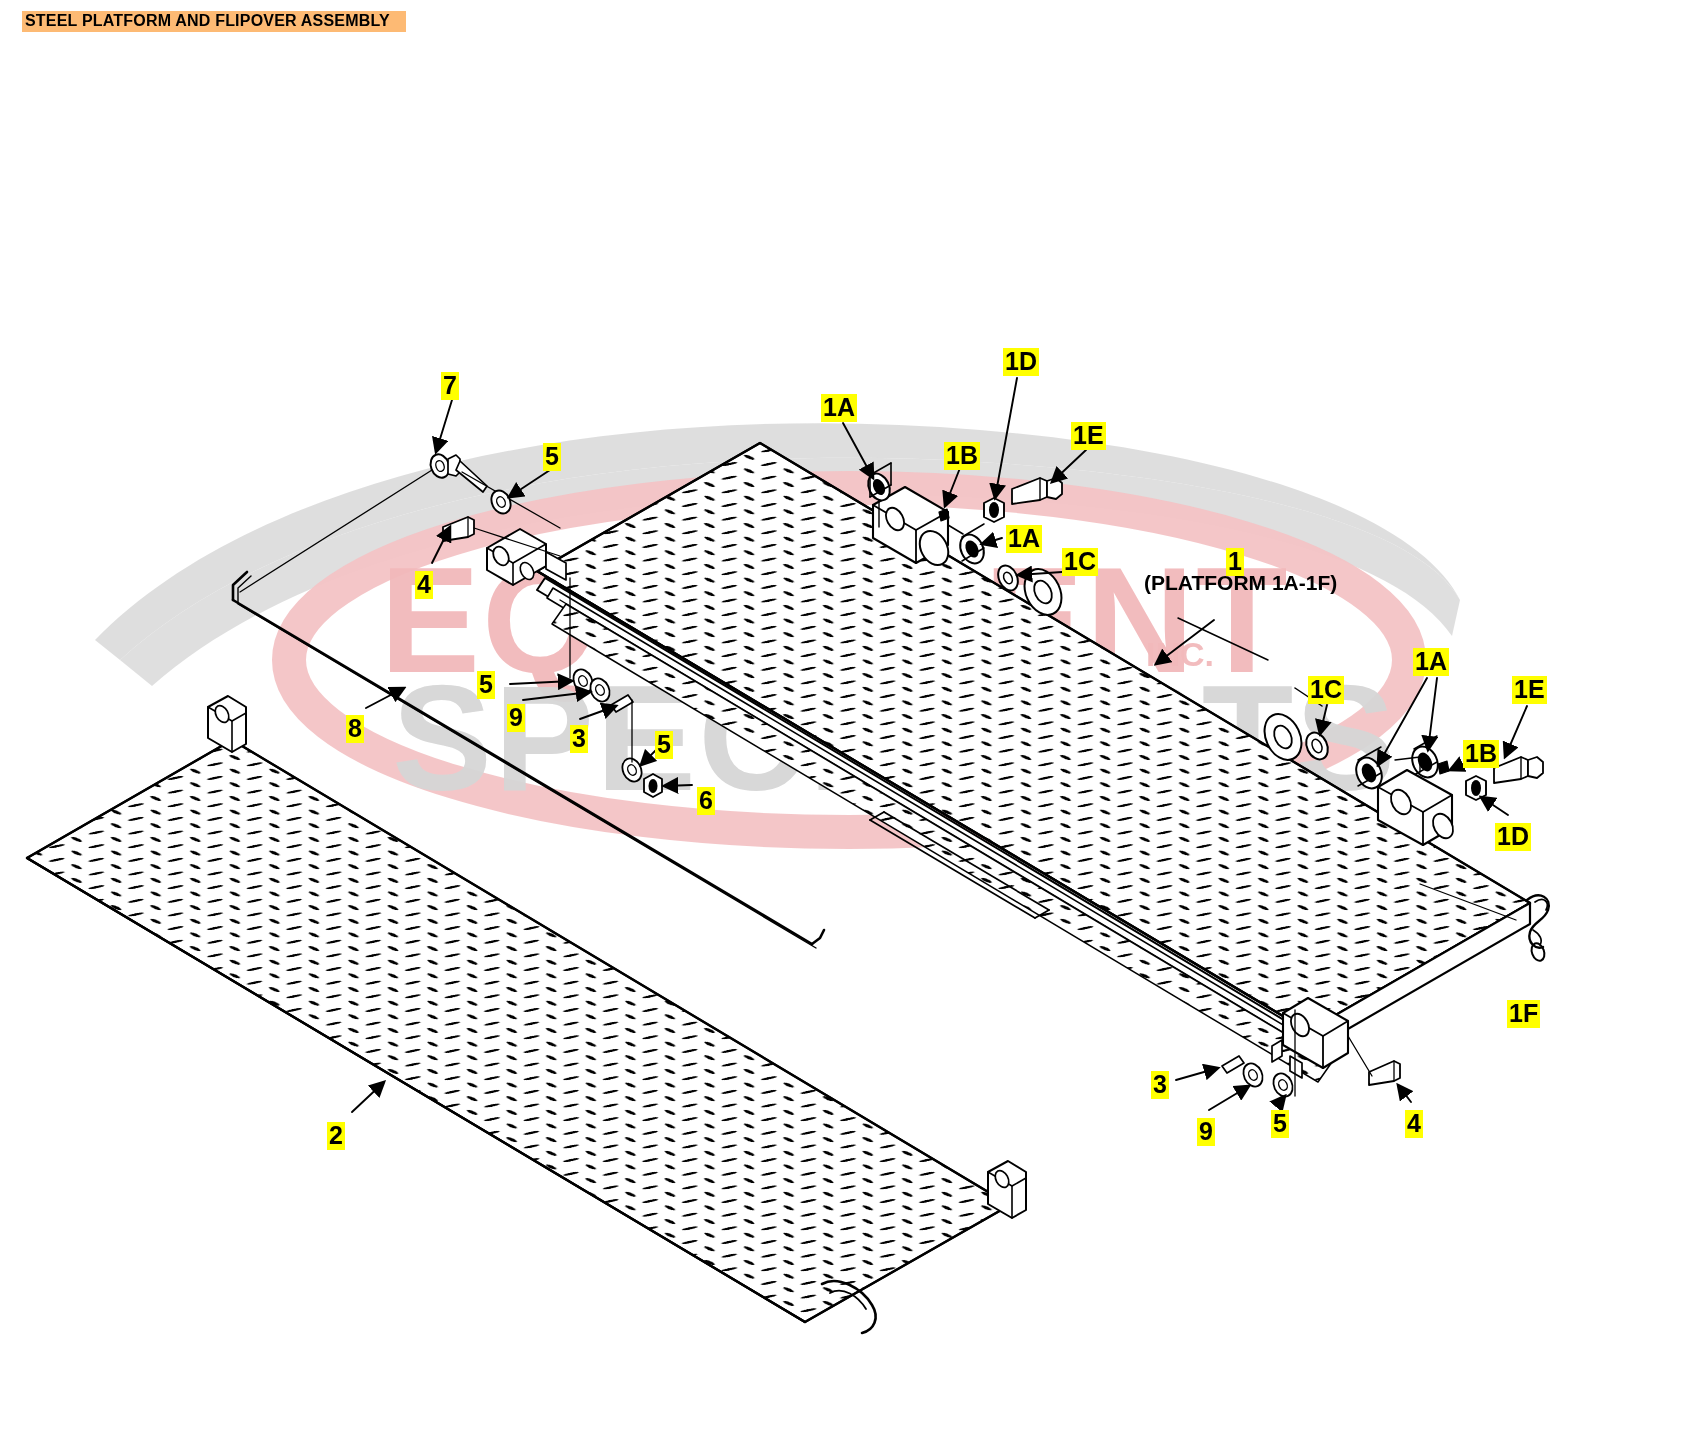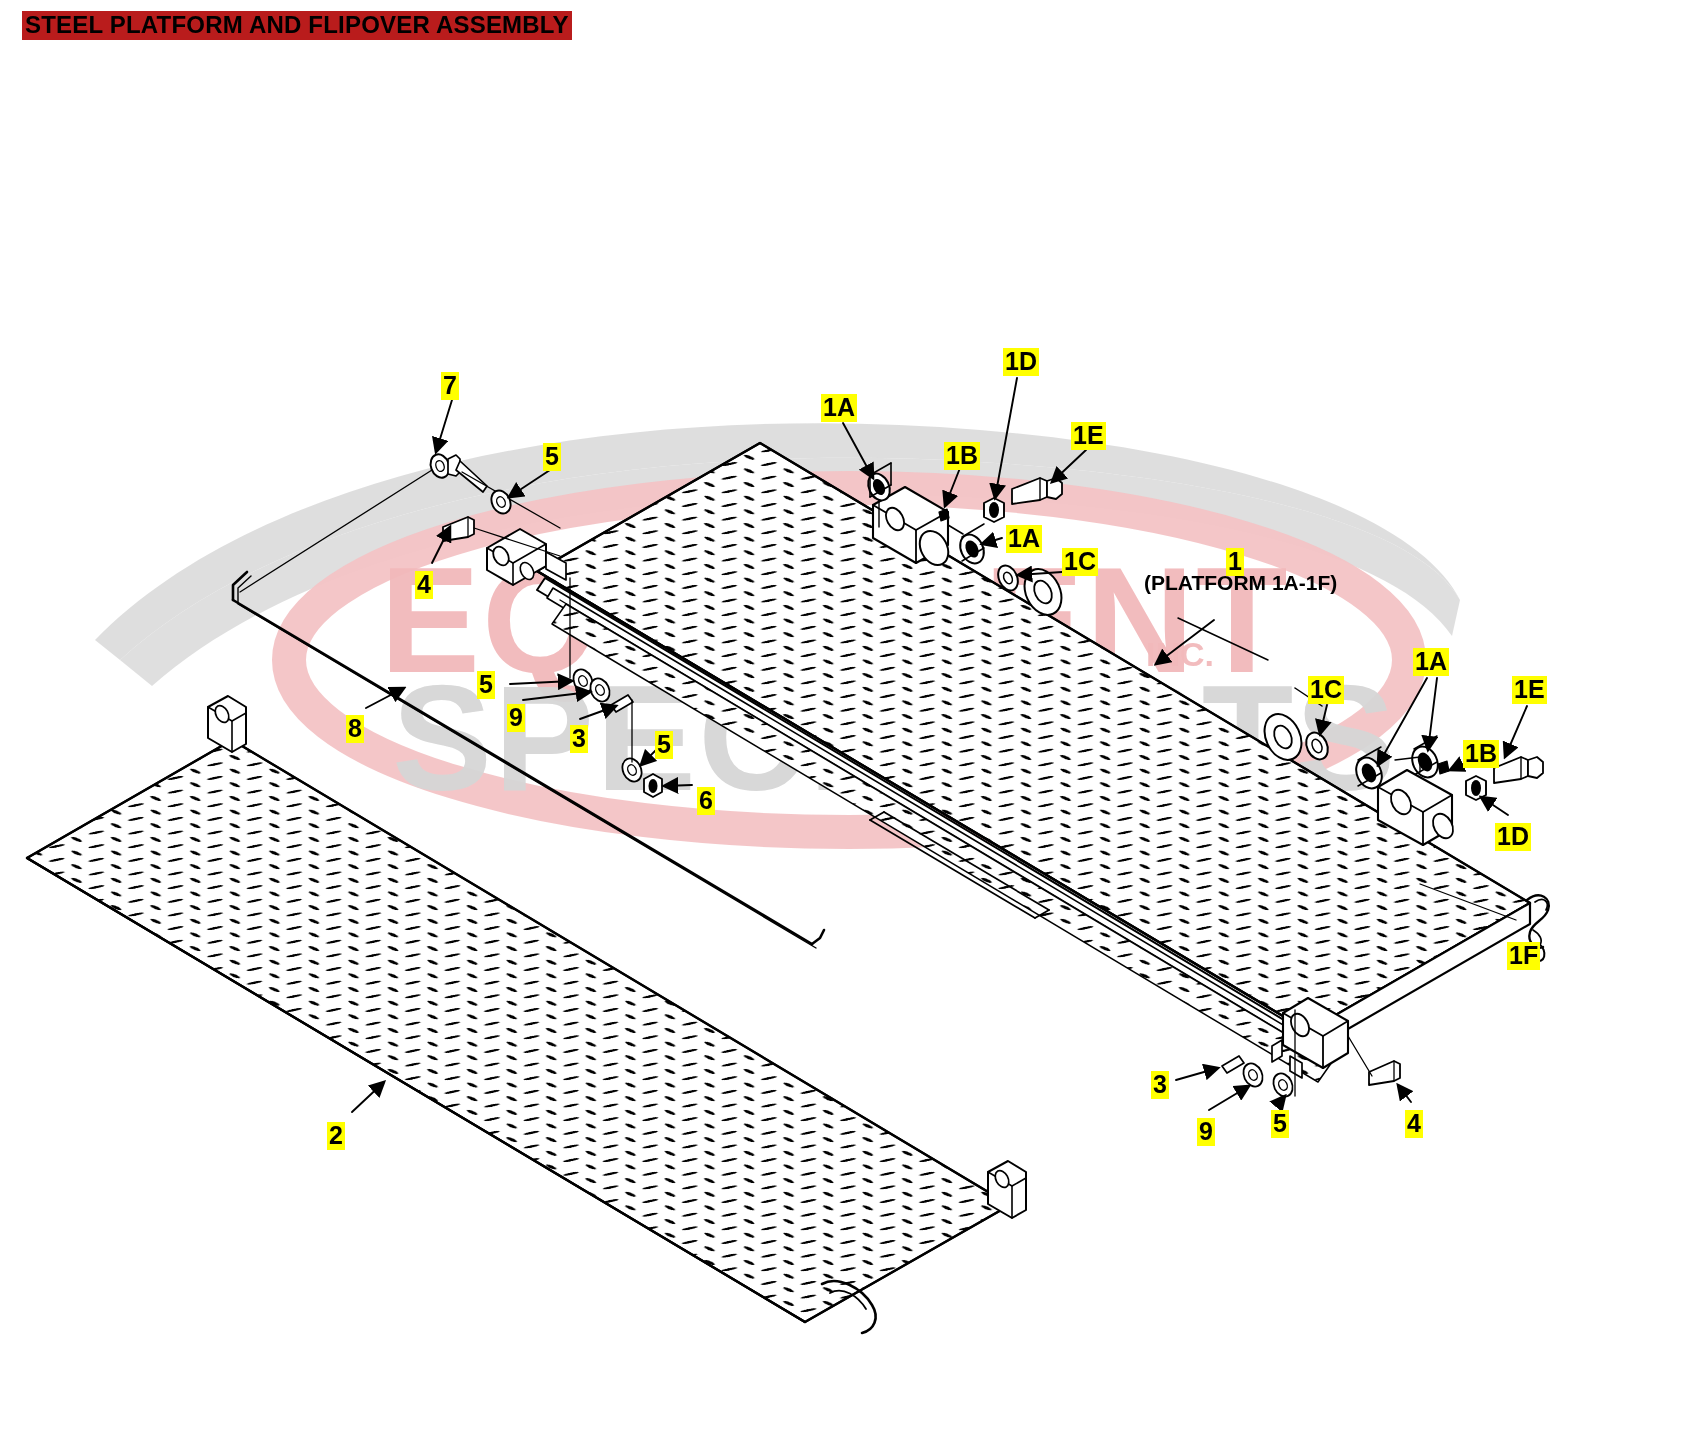--- a/index.html
+++ b/index.html
@@ -6,22 +6,22 @@
   html,body{margin:0;padding:0;background:#ffffff;}
   body{
     width:1699px;height:1441px;position:relative;overflow:hidden;
     font-family:"Liberation Sans",sans-serif;
   }
   #stage{position:absolute;inset:0;width:1699px;height:1441px;}
 
   
   .title{
     position:absolute;left:22px;top:11px;
-    font-size:24px;font-weight:bold;letter-spacing:.2px;
-    color:#000;background:#b91c1c;padding:2px 3px 3px 3px;
+    font-size:16px;font-weight:bold;letter-spacing:.2px;
+    color:#000;background:#fdba74;padding:2px 16px 3px 3px;
     white-space:nowrap;line-height:1;
   }
 
   
   .wm{position:absolute;left:0;top:0;width:1699px;height:1441px;pointer-events:none;}
 
   
   .draw{position:absolute;left:0;top:0;width:1699px;height:1441px;}
 
   
@@ -422,21 +422,21 @@
       <div class="cal" style="left: 1003px; top: 348px;">1D</div>
       <div class="cal" style="left: 1071px; top: 422px;">1E</div>
       <div class="cal" style="left: 1006px; top: 525px;">1A</div>
       <div class="cal" style="left: 1062px; top: 548px;">1C</div>
       <div class="cal" style="left: 1226px; top: 548px;">1</div>
       <div class="cal" style="left: 1308px; top: 676px;">1C</div>
       <div class="cal" style="left: 1413px; top: 648px;">1A</div>
       <div class="cal" style="left: 1463px; top: 740px;">1B</div>
       <div class="cal" style="left: 1512px; top: 676px;">1E</div>
       <div class="cal" style="left: 1495px; top: 823px;">1D</div>
-      <div class="cal" style="left: 1507px; top: 942px;">1F</div>
+      <div class="cal" style="left: 1507px; top: 1000px;">1F</div>
       <div class="cal" style="left: 1151px; top: 1071px;">3</div>
       <div class="cal" style="left: 1197px; top: 1118px;">9</div>
       <div class="cal" style="left: 1271px; top: 1110px;">5</div>
       <div class="cal" style="left: 1405px; top: 1110px;">4</div>
     </div>
 
   <div class="sub" id="main-note" style="left: 1144px; top: 572px;">(PLATFORM 1A-1F)</div>
 
 </div>
 

